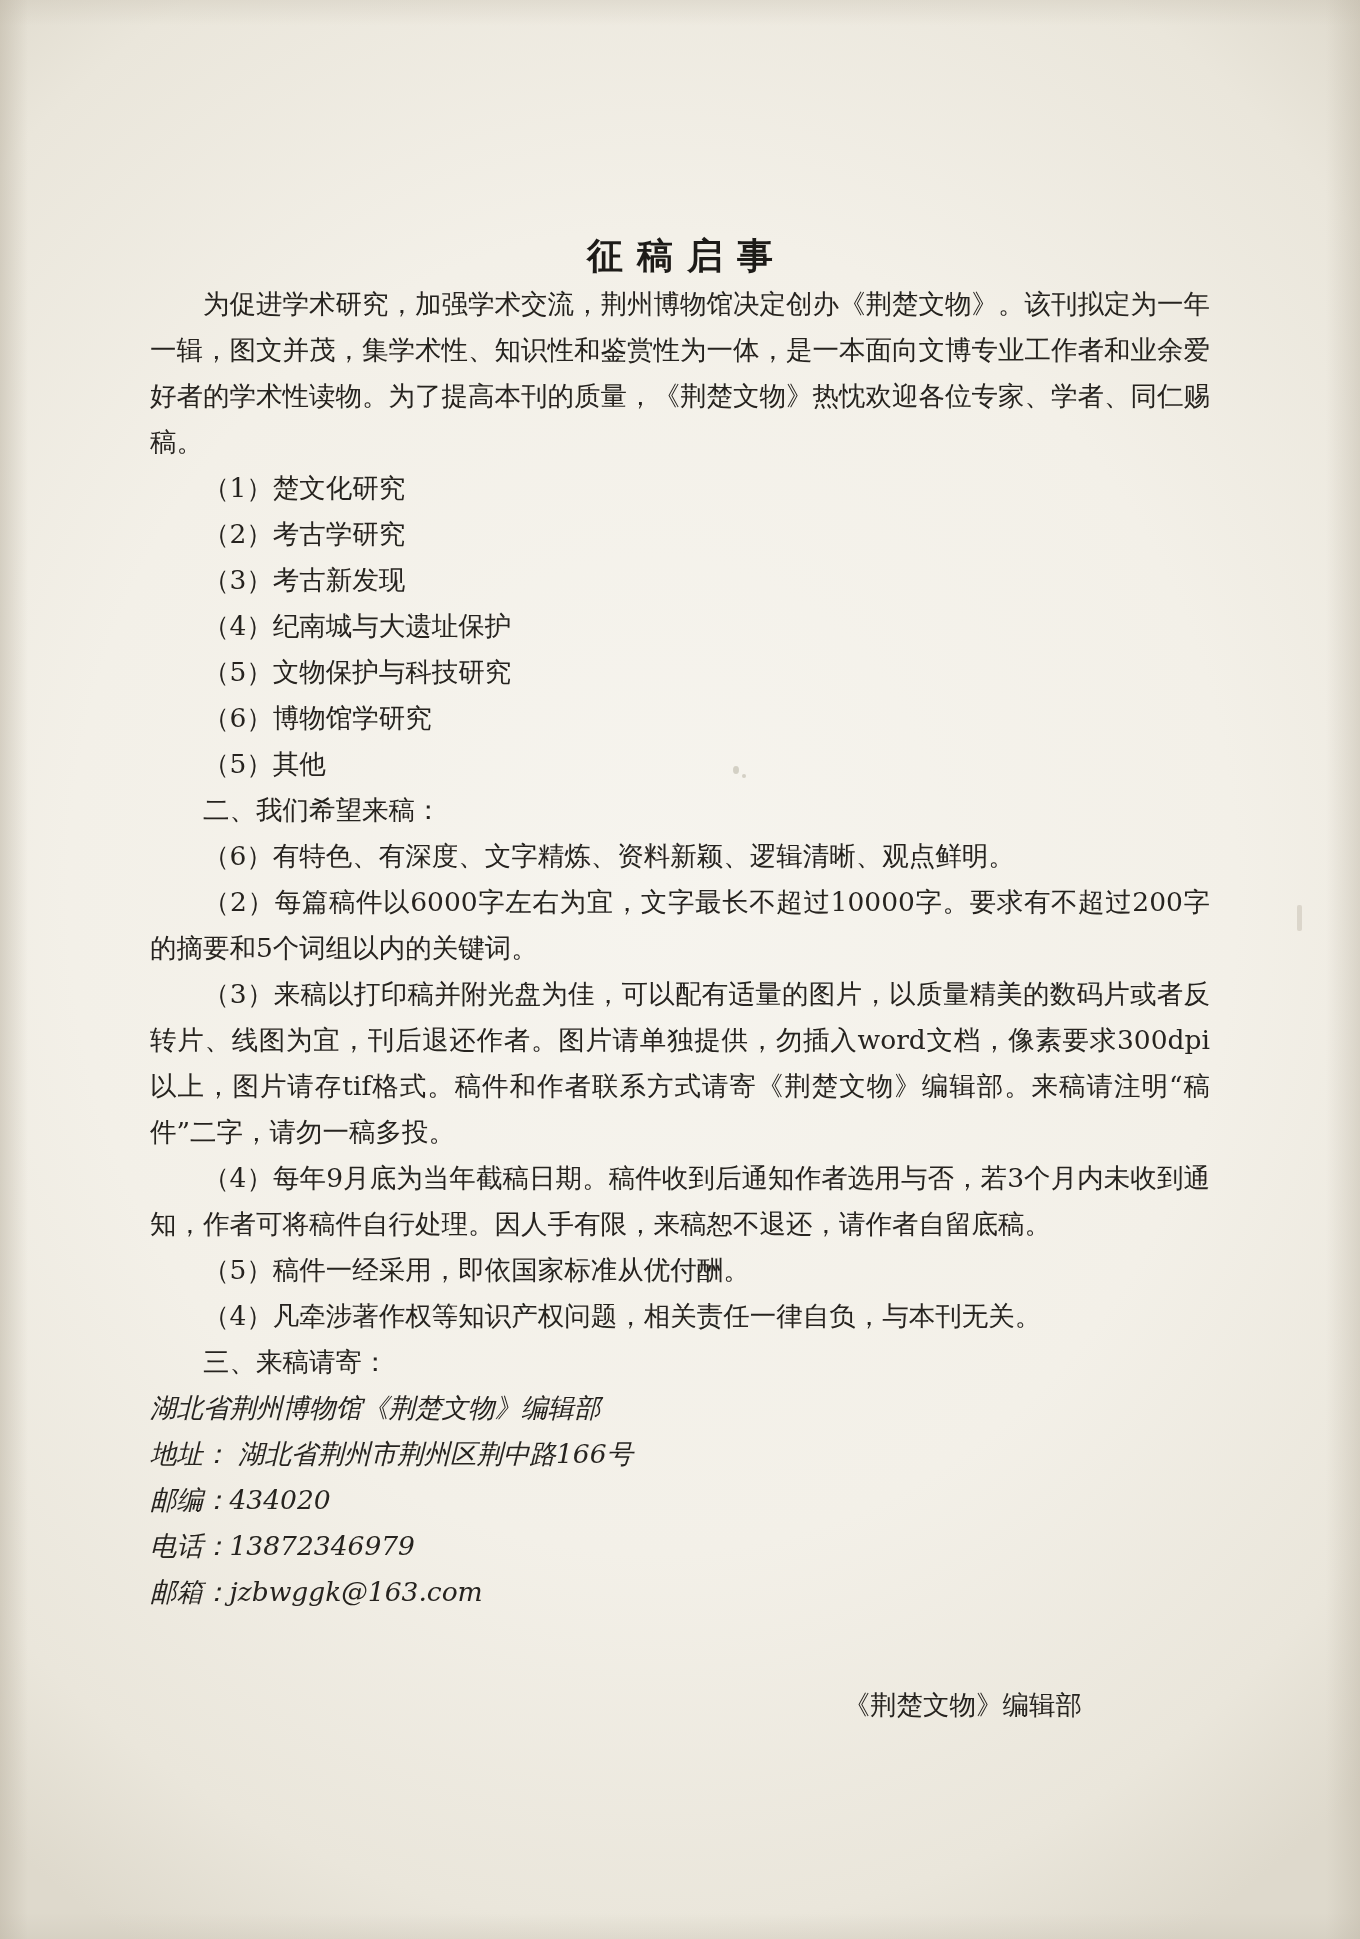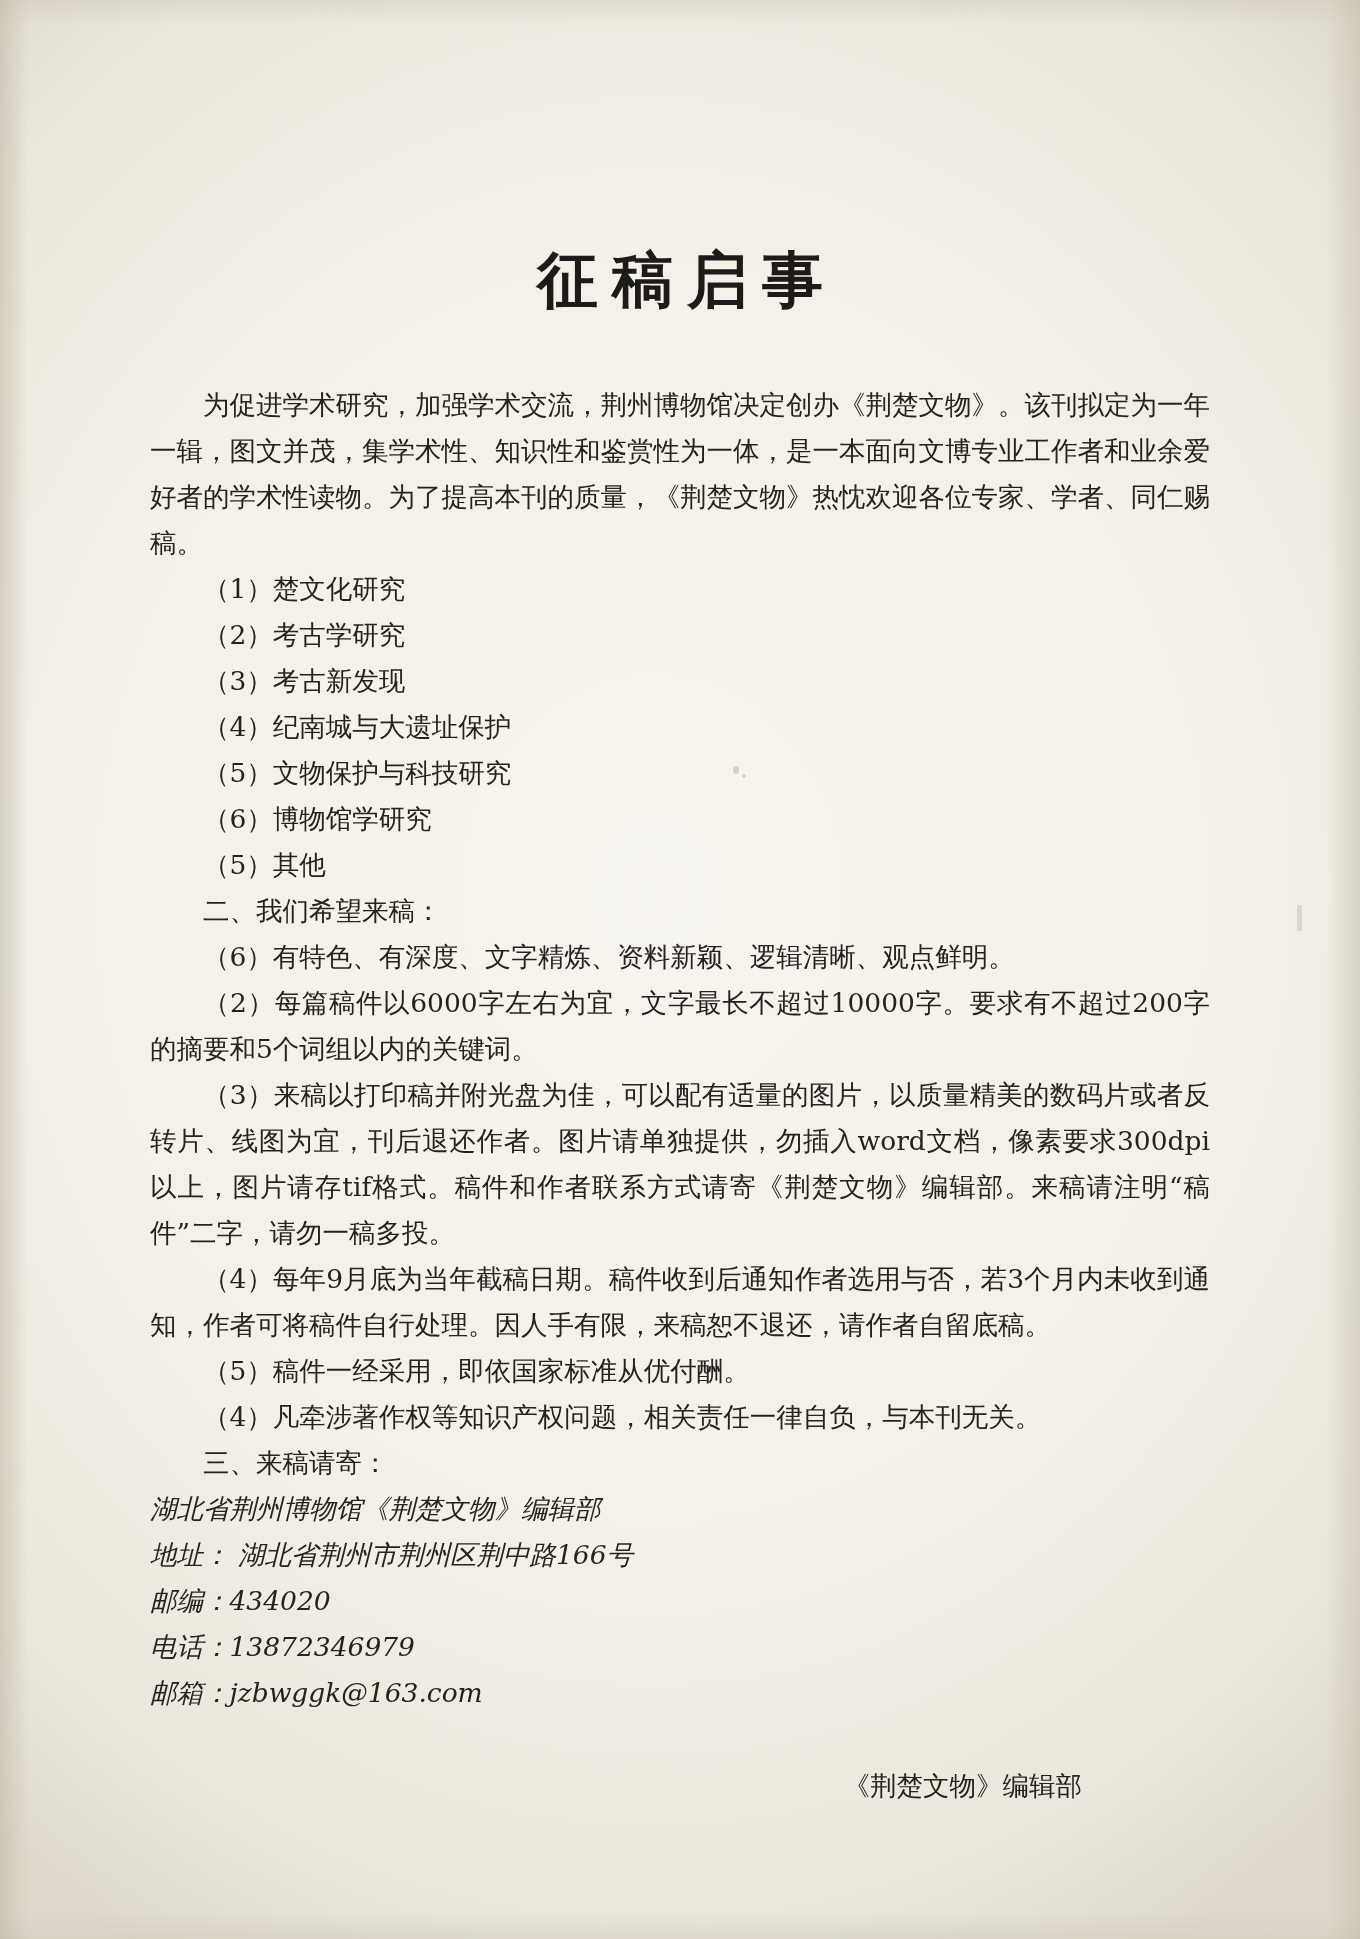--- a/index.html
+++ b/index.html
@@ -43,33 +43,32 @@
   .content {
     position: absolute;
     left: 150px;
     top: 0;
     width: 1060px;
     height: 1939px;
     color: #2a2722;
   }
 
   .doc-title {
-    margin: 8px;
+    margin: 0;
     padding-top: 232px;
     text-align: center;
-    font-size: 61px;
+    font-size: 36px;
     font-weight: 700;
     letter-spacing: 14px;
     text-indent: 14px;
     color: #1d1b18;
     font-family: "DejaVu Serif", "Liberation Serif", serif;
   }
 
   .body-text {
-    margin-top: 60px;
     font-size: 26.5px;
     line-height: 46px;
     color: #26231f;
     text-align: justify;
   }
 
   p.para {
     margin: 0 0 0 0;
     text-indent: 53px;
   }
@@ -80,21 +79,21 @@
   p.addr {
     margin: 0;
     text-indent: 0;
     padding-left: 0;
   }
   .section-head {
     margin: 0;
     text-indent: 53px;
   }
   .signature {
-    margin-top: 52px;
+    margin-top: 72px;
     text-align: right;
     padding-right: 128px;
     font-size: 26.5px;
     color: #26231f;
   }
   .addr-block p { line-height: 46px; font-style: italic; }
 </style>
 </head>
 <body>
 

